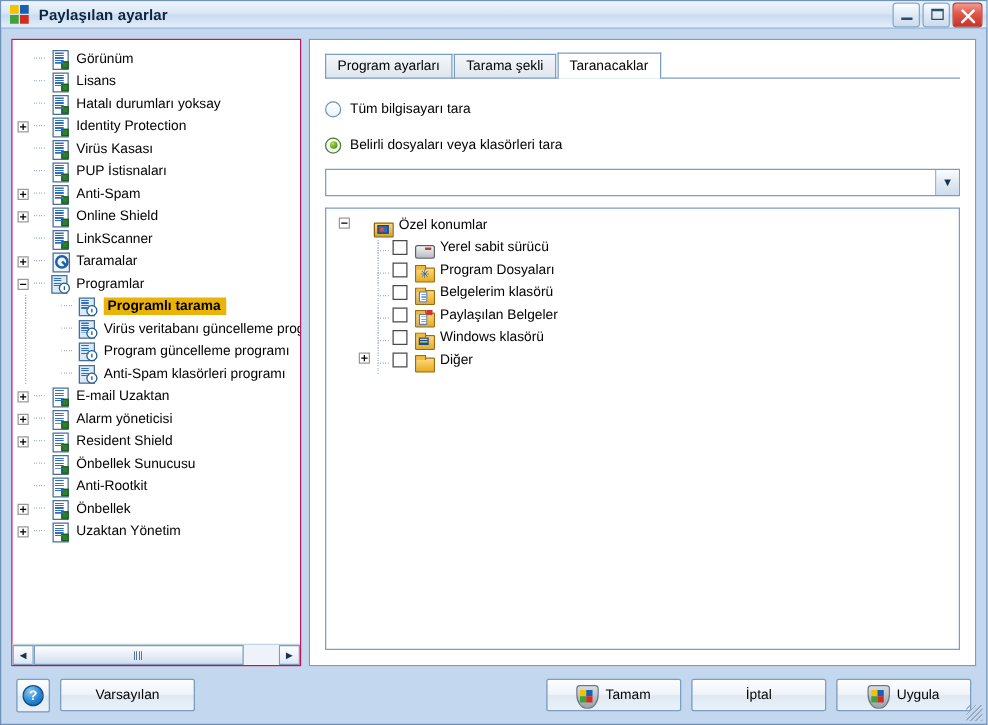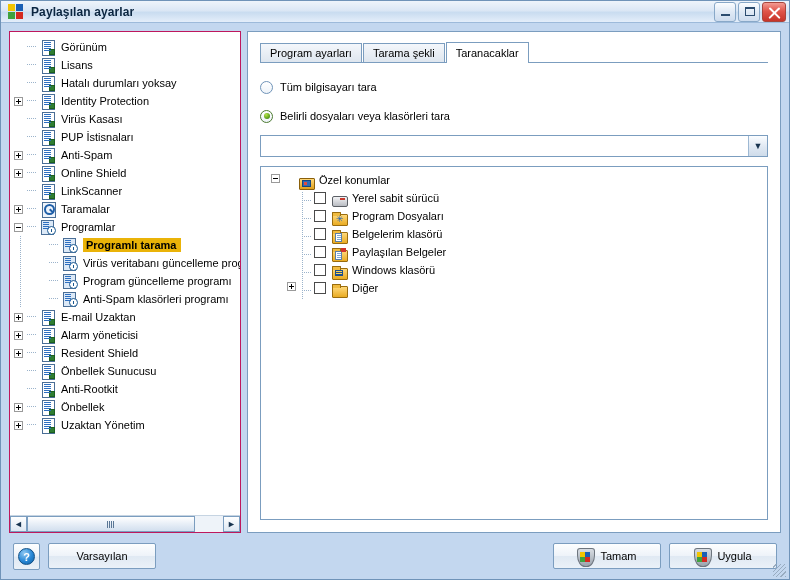--- a/index.html
+++ b/index.html
@@ -706,20 +706,23 @@
     <div class="btn foot-main">
       <span class="shield">
           <i class="sh-tl"></i>
           <i class="sh-tr"></i>
           <i class="sh-bl"></i>
           <i class="sh-br"></i>
         </span>
       <span>Tamam</span>
     </div>
     <div class="btn foot-main">
+      <span>İptal</span>
+    </div>
+    <div class="btn foot-main">
       <span class="shield">
           <i class="sh-tl"></i>
           <i class="sh-tr"></i>
           <i class="sh-bl"></i>
           <i class="sh-br"></i>
         </span>
       <span>Uygula</span>
     </div>
     <div class="resizer"></div>
   </div>

